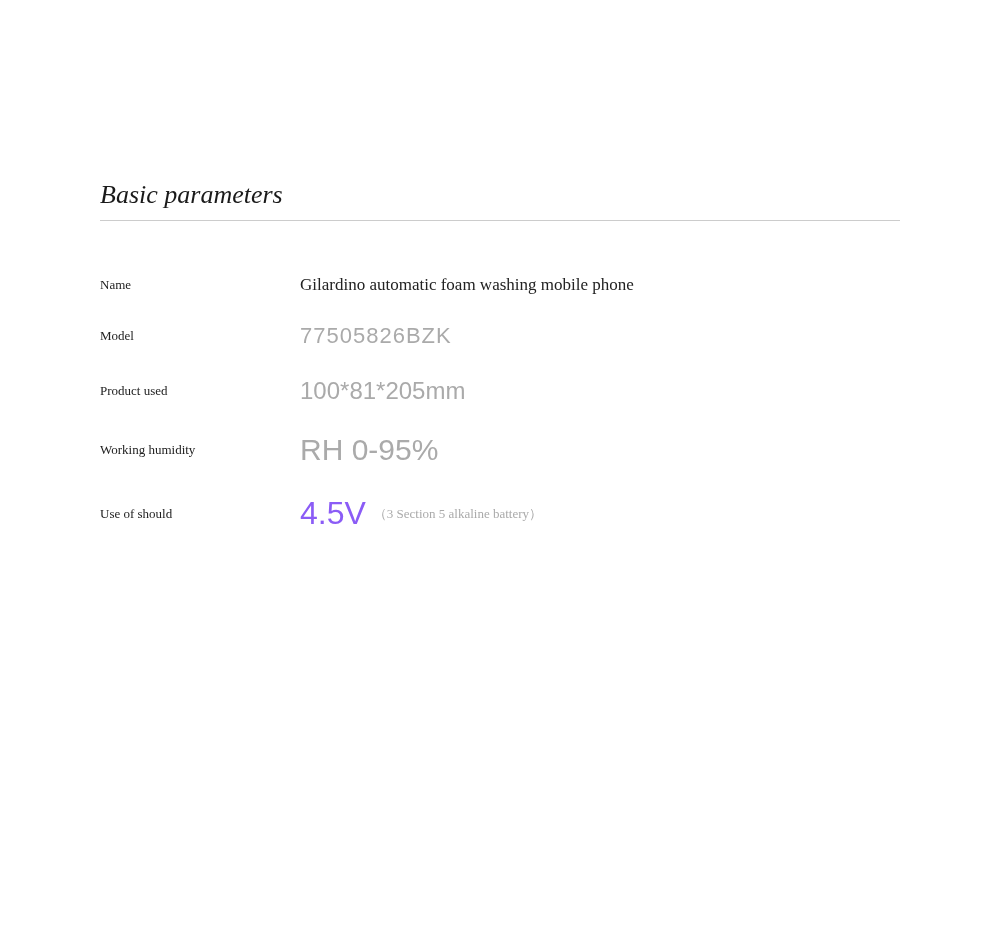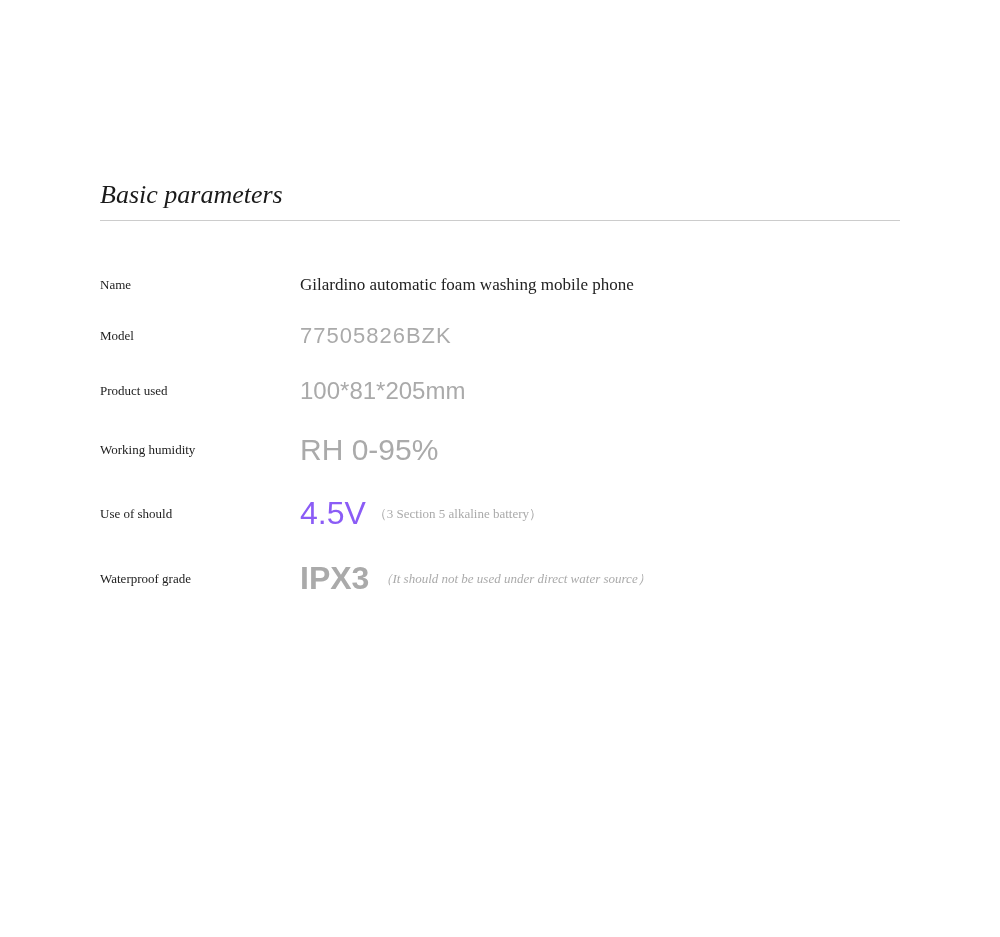--- a/index.html
+++ b/index.html
@@ -195,23 +195,16 @@
       </tr>
 
       <tr>
         <td class="param-label">Use of should</td>
         <td>
           <span class="voltage-value">4.5V</span>
           <span class="voltage-bracket">（<span>3 Section 5 alkaline battery</span>）</span>
         </td>
       </tr>
 
-      <tr>
-        <td class="param-label">Waterproof grade</td>
-        <td>
-          <span class="waterproof-value">IPX3</span>
-          <span class="waterproof-bracket">（<span>It should not be used under direct water source</span>）</span>
-        </td>
-      </tr>
 
     </tbody>
   </table>
 </div>
 
 </body></html>

